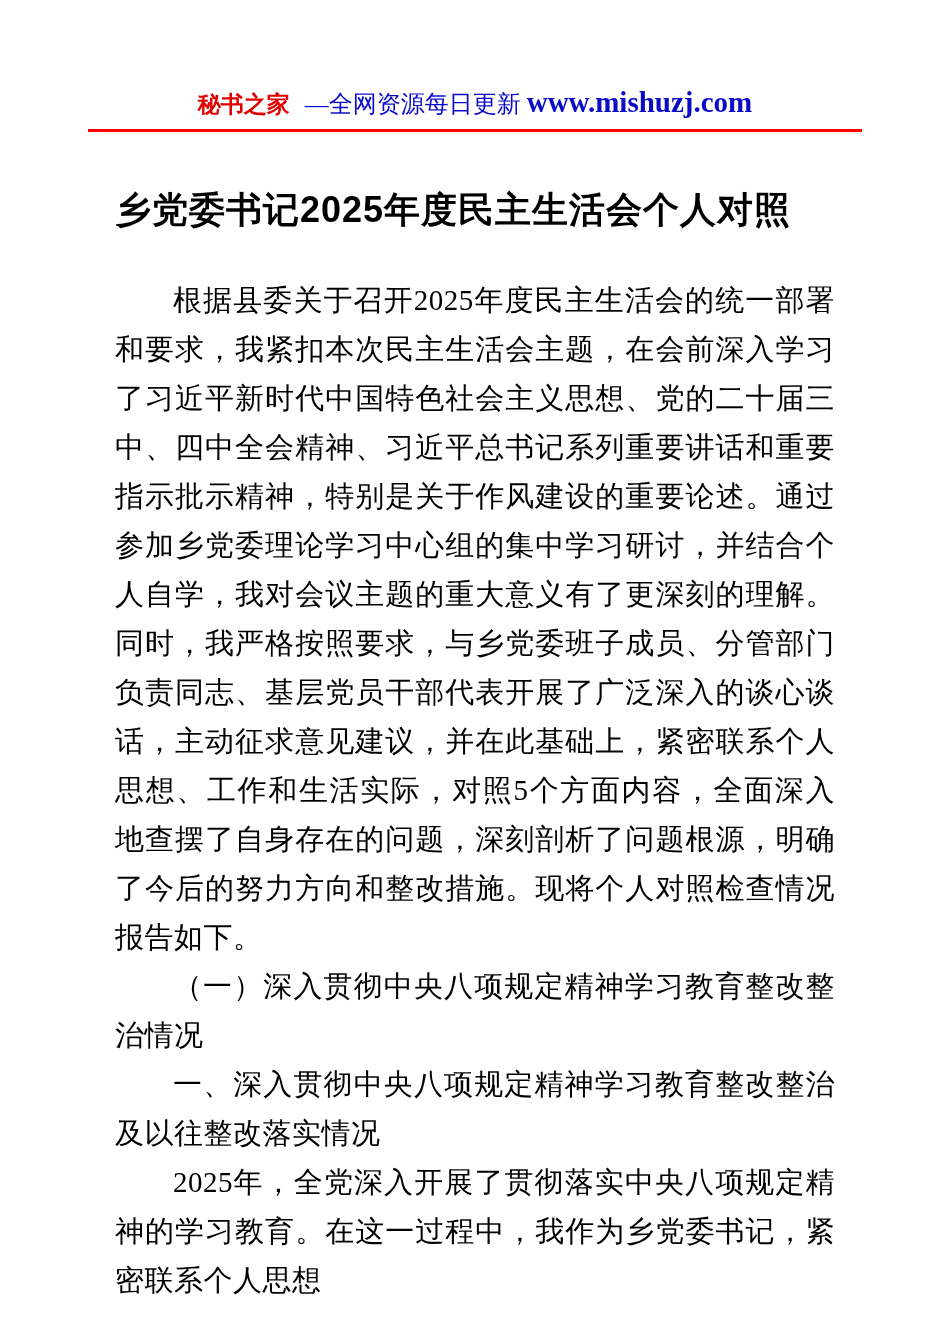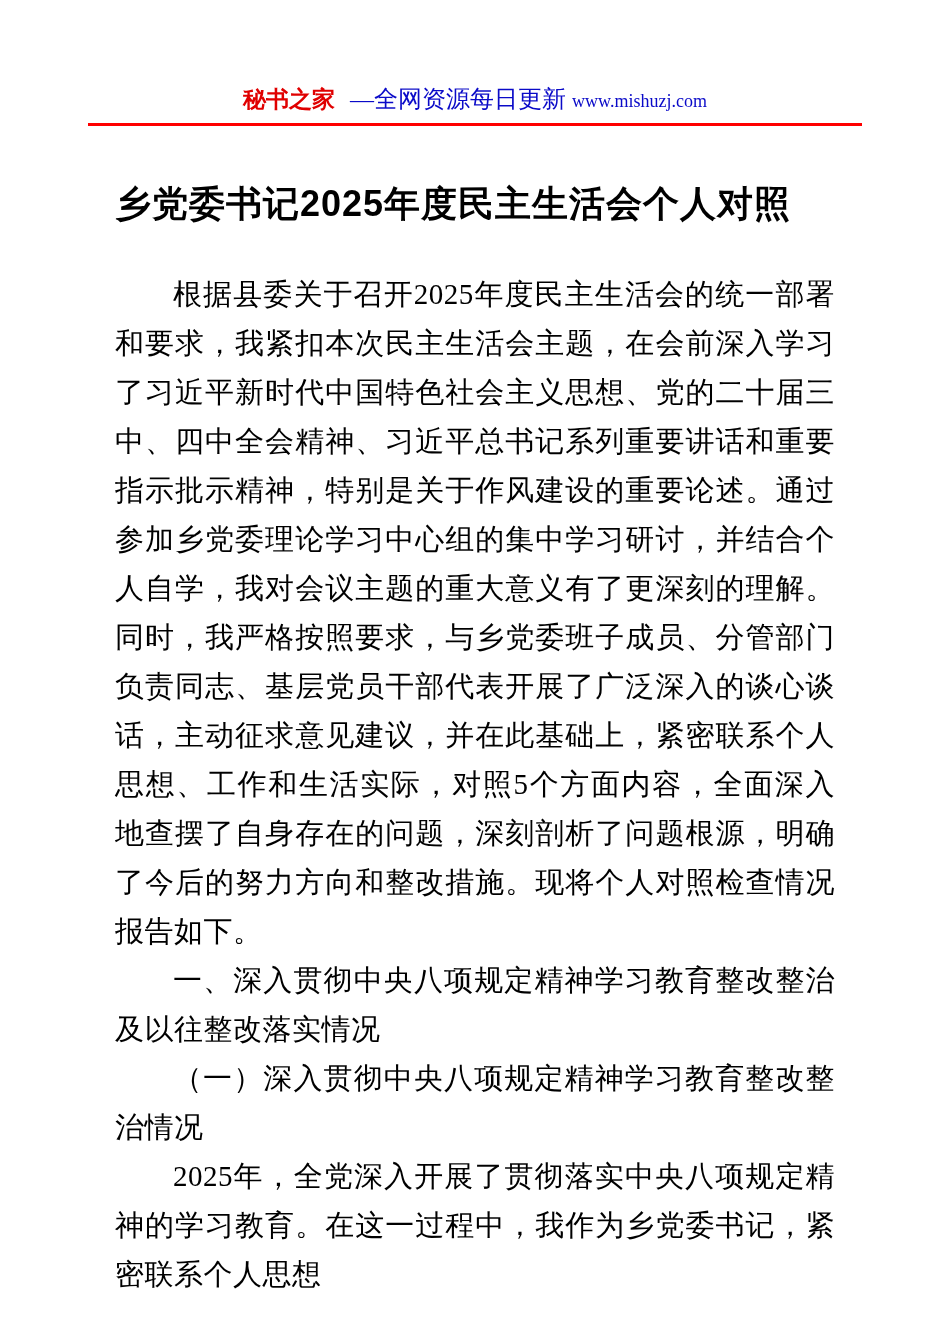--- a/index.html
+++ b/index.html
@@ -30,22 +30,22 @@
     font-size: 23px;
     font-family: "Liberation Serif", serif;
   }
   .site-header .tagline {
     color: var(--link_blue, #0000cc);
     font-size: 24px;
     margin-left: 15px;
   }
   .site-header .url {
     color: var(--link_blue, #0000cc);
-    font-weight: normal;
-    font-size: 18px;
+    font-weight: bold;
+    font-size: 29px;
     text-decoration: none;
     cursor: pointer;
   }
   .header-divider {
     border: none;
     border-top: 3px solid var(--divider_red, #ff0000);
     margin: 9px -27px 0 -27px;
   }
   .doc-title {
     margin: 52px 0 40px 0;
@@ -76,18 +76,18 @@
   </div>
 
   <hr class="header-divider">
 
   <h1 class="doc-title">
     <span>乡党委书记2025年度民主生活会个人对照</span><br>
   </h1>
 
   <div class="doc-body">
     <p>根据县委关于召开2025年度民主生活会的统一部署和要求，我紧扣本次民主生活会主题，在会前深入学习了习近平新时代中国特色社会主义思想、党的二十届三中、四中全会精神、习近平总书记系列重要讲话和重要指示批示精神，特别是关于作风建设的重要论述。通过参加乡党委理论学习中心组的集中学习研讨，并结合个人自学，我对会议主题的重大意义有了更深刻的理解。同时，我严格按照要求，与乡党委班子成员、分管部门负责同志、基层党员干部代表开展了广泛深入的谈心谈话，主动征求意见建议，并在此基础上，紧密联系个人思想、工作和生活实际，对照5个方面内容，全面深入地查摆了自身存在的问题，深刻剖析了问题根源，明确了今后的努力方向和整改措施。现将个人对照检查情况报告如下。</p>
+    <p>（一）深入贯彻中央八项规定精神学习教育整改整治情况</p>
     <p>一、深入贯彻中央八项规定精神学习教育整改整治及以往整改落实情况</p>
-    <p>（一）深入贯彻中央八项规定精神学习教育整改整治情况</p>
     <p>2025年，全党深入开展了贯彻落实中央八项规定精神的学习教育。在这一过程中，我作为乡党委书记，紧密联系个人思想</p>
   </div>
 
 </div>
 
 </body></html>

